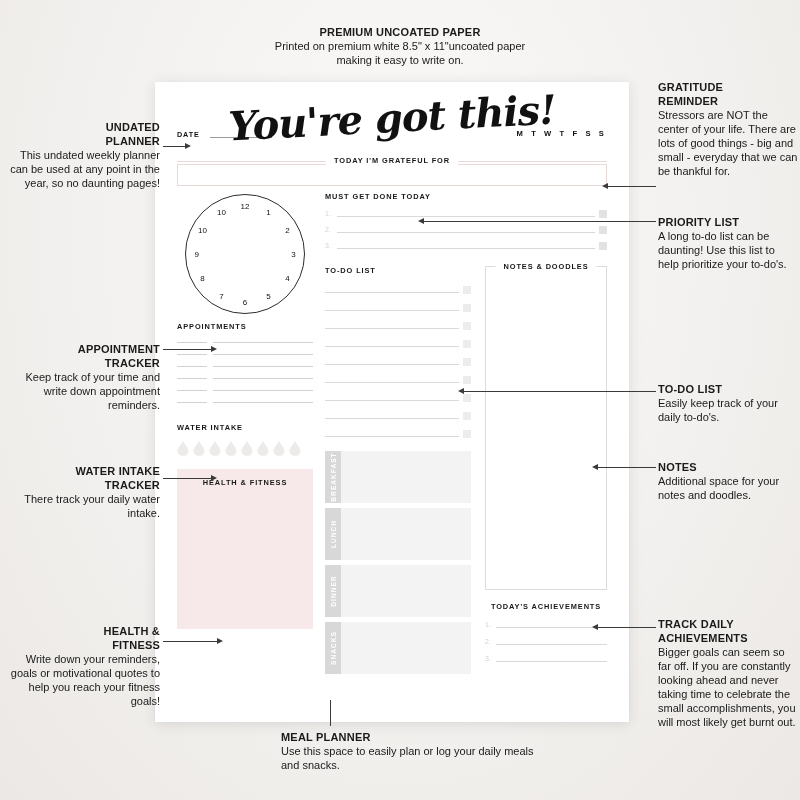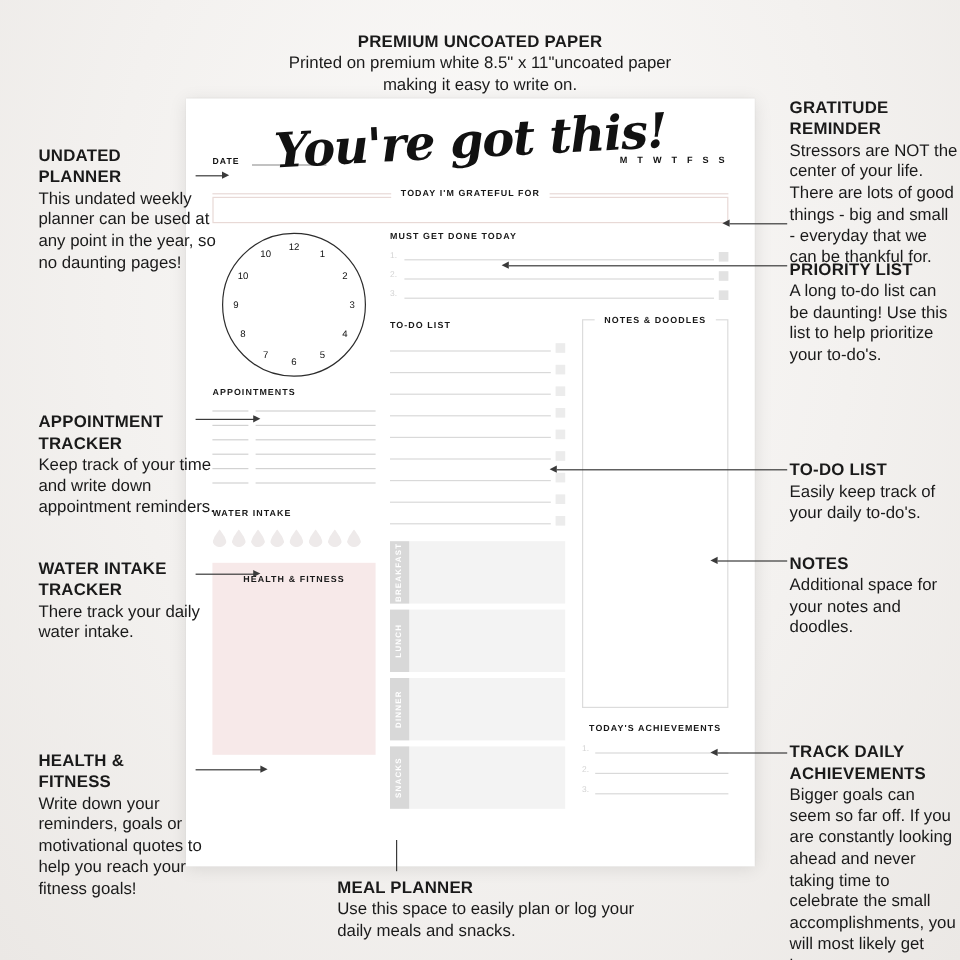--- a/index.html
+++ b/index.html
@@ -11,24 +11,24 @@
     position:relative;
   }
   
   #backdrop{
     position:absolute;inset:0;
     background:
       radial-gradient(ellipse at 50% 30%, #fbfaf9 0%, #f3f1ef 55%, #ebe8e5 100%);
   }
 
   
-  .anno{position:absolute;color:#1a1a1a;font-size:14px;line-height:1.27;}
+  .anno{position:absolute;color:#1a1a1a;font-size:11px;line-height:1.27;}
   .anno .hd{font-weight:bold;letter-spacing:.2px;}
   .anno.right{text-align:left;}
-  .anno.left{text-align:left;margin-left:24px;}
+  .anno.left{text-align:right;}
   .anno.center{text-align:center;}
 
   
   .lead{position:absolute;background:#3a3a3a;}
   .lead.h{height:1.1px;}
   .lead.v{width:1.1px;}
   .arrow{position:absolute;width:0;height:0;}
   .arrow.r{border-top:3.5px solid transparent;border-bottom:3.5px solid transparent;border-left:6px solid #3a3a3a;}
   .arrow.l{border-top:3.5px solid transparent;border-bottom:3.5px solid transparent;border-right:6px solid #3a3a3a;}
 

